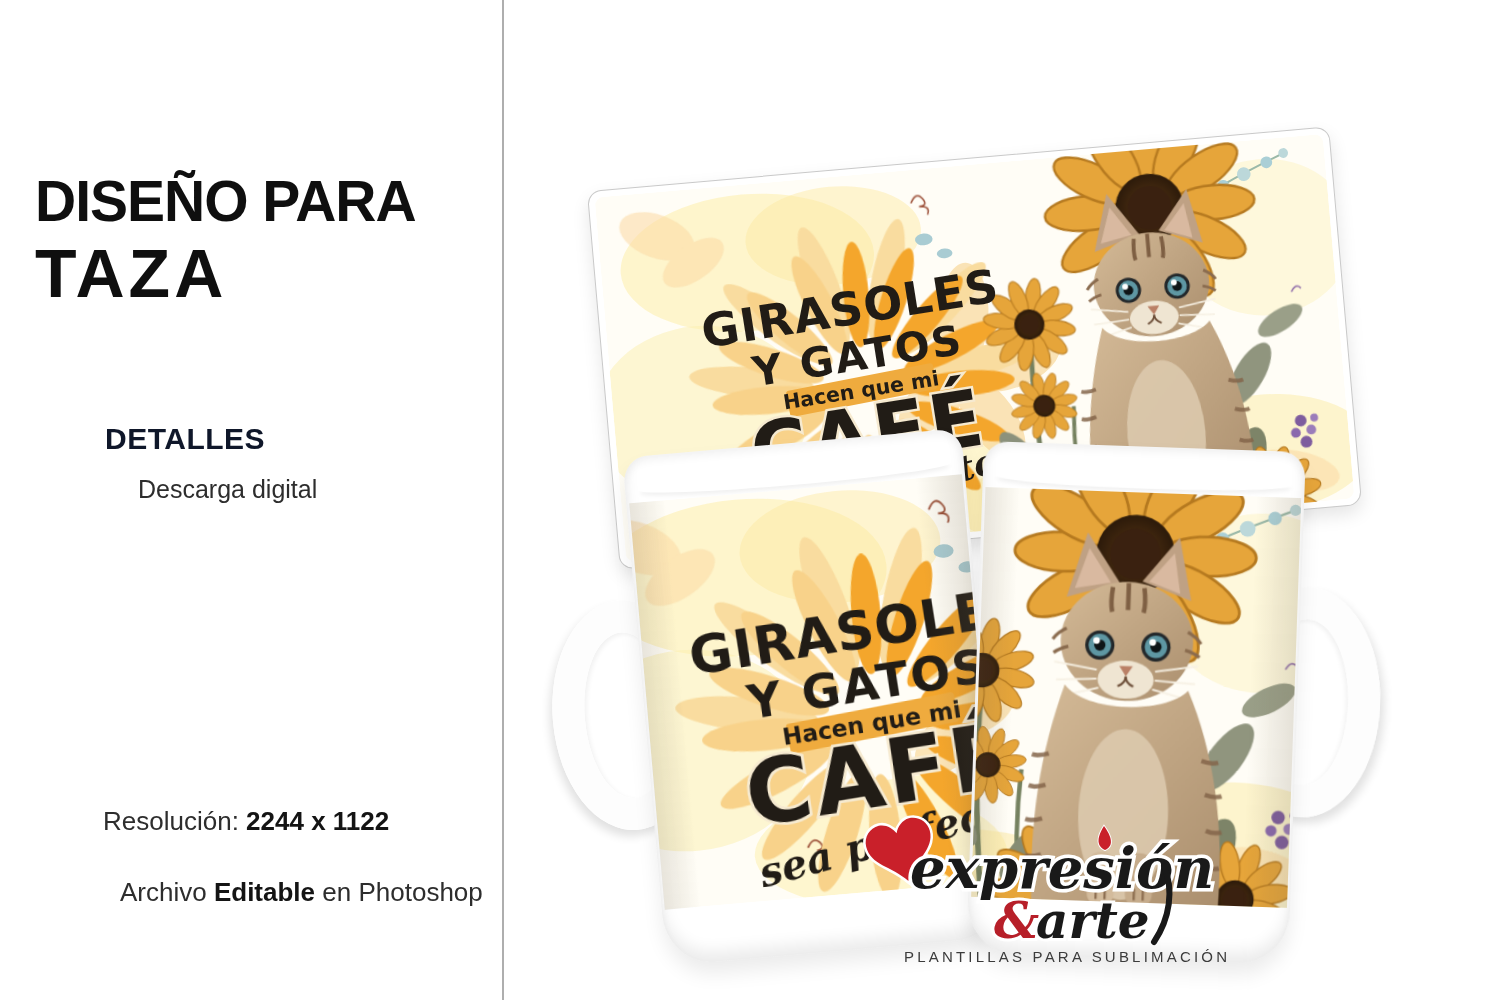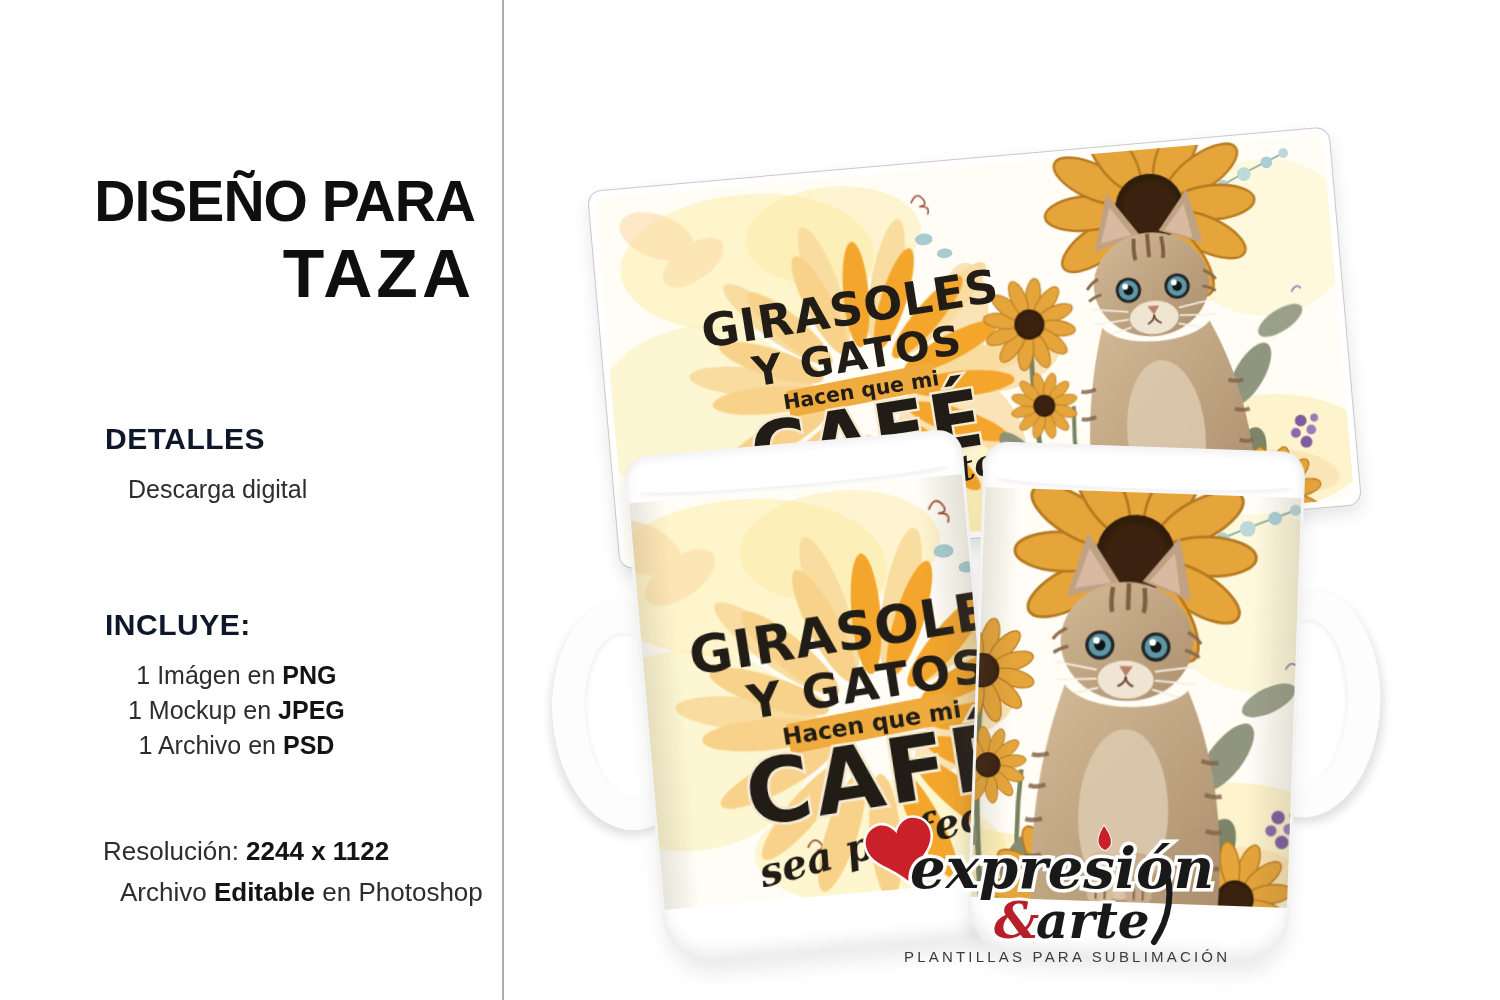--- a/index.html
+++ b/index.html
@@ -2,33 +2,33 @@
 <html><head>
 <meta charset="utf-8">
 <style>
   html,body { margin:0; padding:0; background:#ffffff; }
   .canvas {
     position:relative; width:1500px; height:1000px; background:#ffffff;
     overflow:hidden; font-family:"Liberation Sans", sans-serif; color:#1a1a1a;
   }
 
   
-  .title-block { position:absolute; left:35px; top:170px; width:440px; text-align:right; color:#0f0f0f; }
+  .title-block { position:absolute; left:35px; top:170px; width:440px; text-align:left; color:#0f0f0f; }
   .title-line1 { font-size:57px; font-weight:900; letter-spacing:-1px; line-height:62px; }
   .title-line2 { font-size:68px; font-weight:900; letter-spacing:4px; line-height:82px; }
 
   .section { position:absolute; left:105px; }
   .section-details { top:422px; }
   .section-includes { top:608px; }
   .section h2 { margin:0 0 16px 0; font-size:30px; font-weight:700; letter-spacing:0.5px; color:#0f172a; }
-  .section ul { list-style:none; margin:6px; padding:0 0 0 17px;text-align:center; }
+  .section ul { list-style:none; margin:16px; padding:0 0 0 17px; }
   .section li { font-size:25px; line-height:35px; color:#2d2d2d; font-weight:400; }
   .fmt { font-weight:700; color:#141414; }
 
-  .resolution-line { position:absolute; left:103px; top:810px; font-size:26px; color:#2d2d2d; }
+  .resolution-line { position:absolute; left:103px; top:780px; font-size:26px; color:#2d2d2d; }
   .editable-line   { position:absolute; left:120px; top:851px; font-size:26px; color:#2d2d2d; }
   .resolution-line b, .editable-line b { font-weight:700; color:#141414; }
 
   .divider { position:absolute; left:502px; top:0; width:2px; height:1000px; background:#aeaeae; }
 
   
   .design-card {
     position:absolute; left:602px; top:158px; width:745px; height:380px;
     transform:rotate(-5deg); background:#ffffff; border:1px solid #c9c9c9;
     border-radius:14px; box-shadow:0 8px 18px rgba(0,0,0,0.10);
@@ -85,28 +85,20 @@
     <div class="title-line2">TAZA</div>
   </div>
 
   <div class="section section-details">
     <h2>DETALLES</h2>
     <ul>
       <li>Descarga digital</li>
     </ul>
   </div>
 
-  <div class="section section-includes">
-    <h2>INCLUYE:</h2>
-    <ul>
-      <li><span>1 Imágen en </span><span class="fmt">PNG</span></li>
-      <li><span>1 Mockup en </span><span class="fmt">JPEG</span></li>
-      <li><span>1 Archivo en </span><span class="fmt">PSD</span></li>
-    </ul>
-  </div>
 
   <p class="resolution-line"><span>Resolución: </span><b>2244 x 1122</b></p>
   <p class="editable-line"><span>Archivo </span><b>Editable</b><span> en Photoshop</span></p>
 
   <div class="divider"></div>
 
   <svg class="defs-holder" aria-hidden="true">
     <defs>
       <linearGradient id="fur" x1="0" y1="0" x2="1" y2="1">
         <stop offset="0" stop-color="#d4ba97"></stop>

